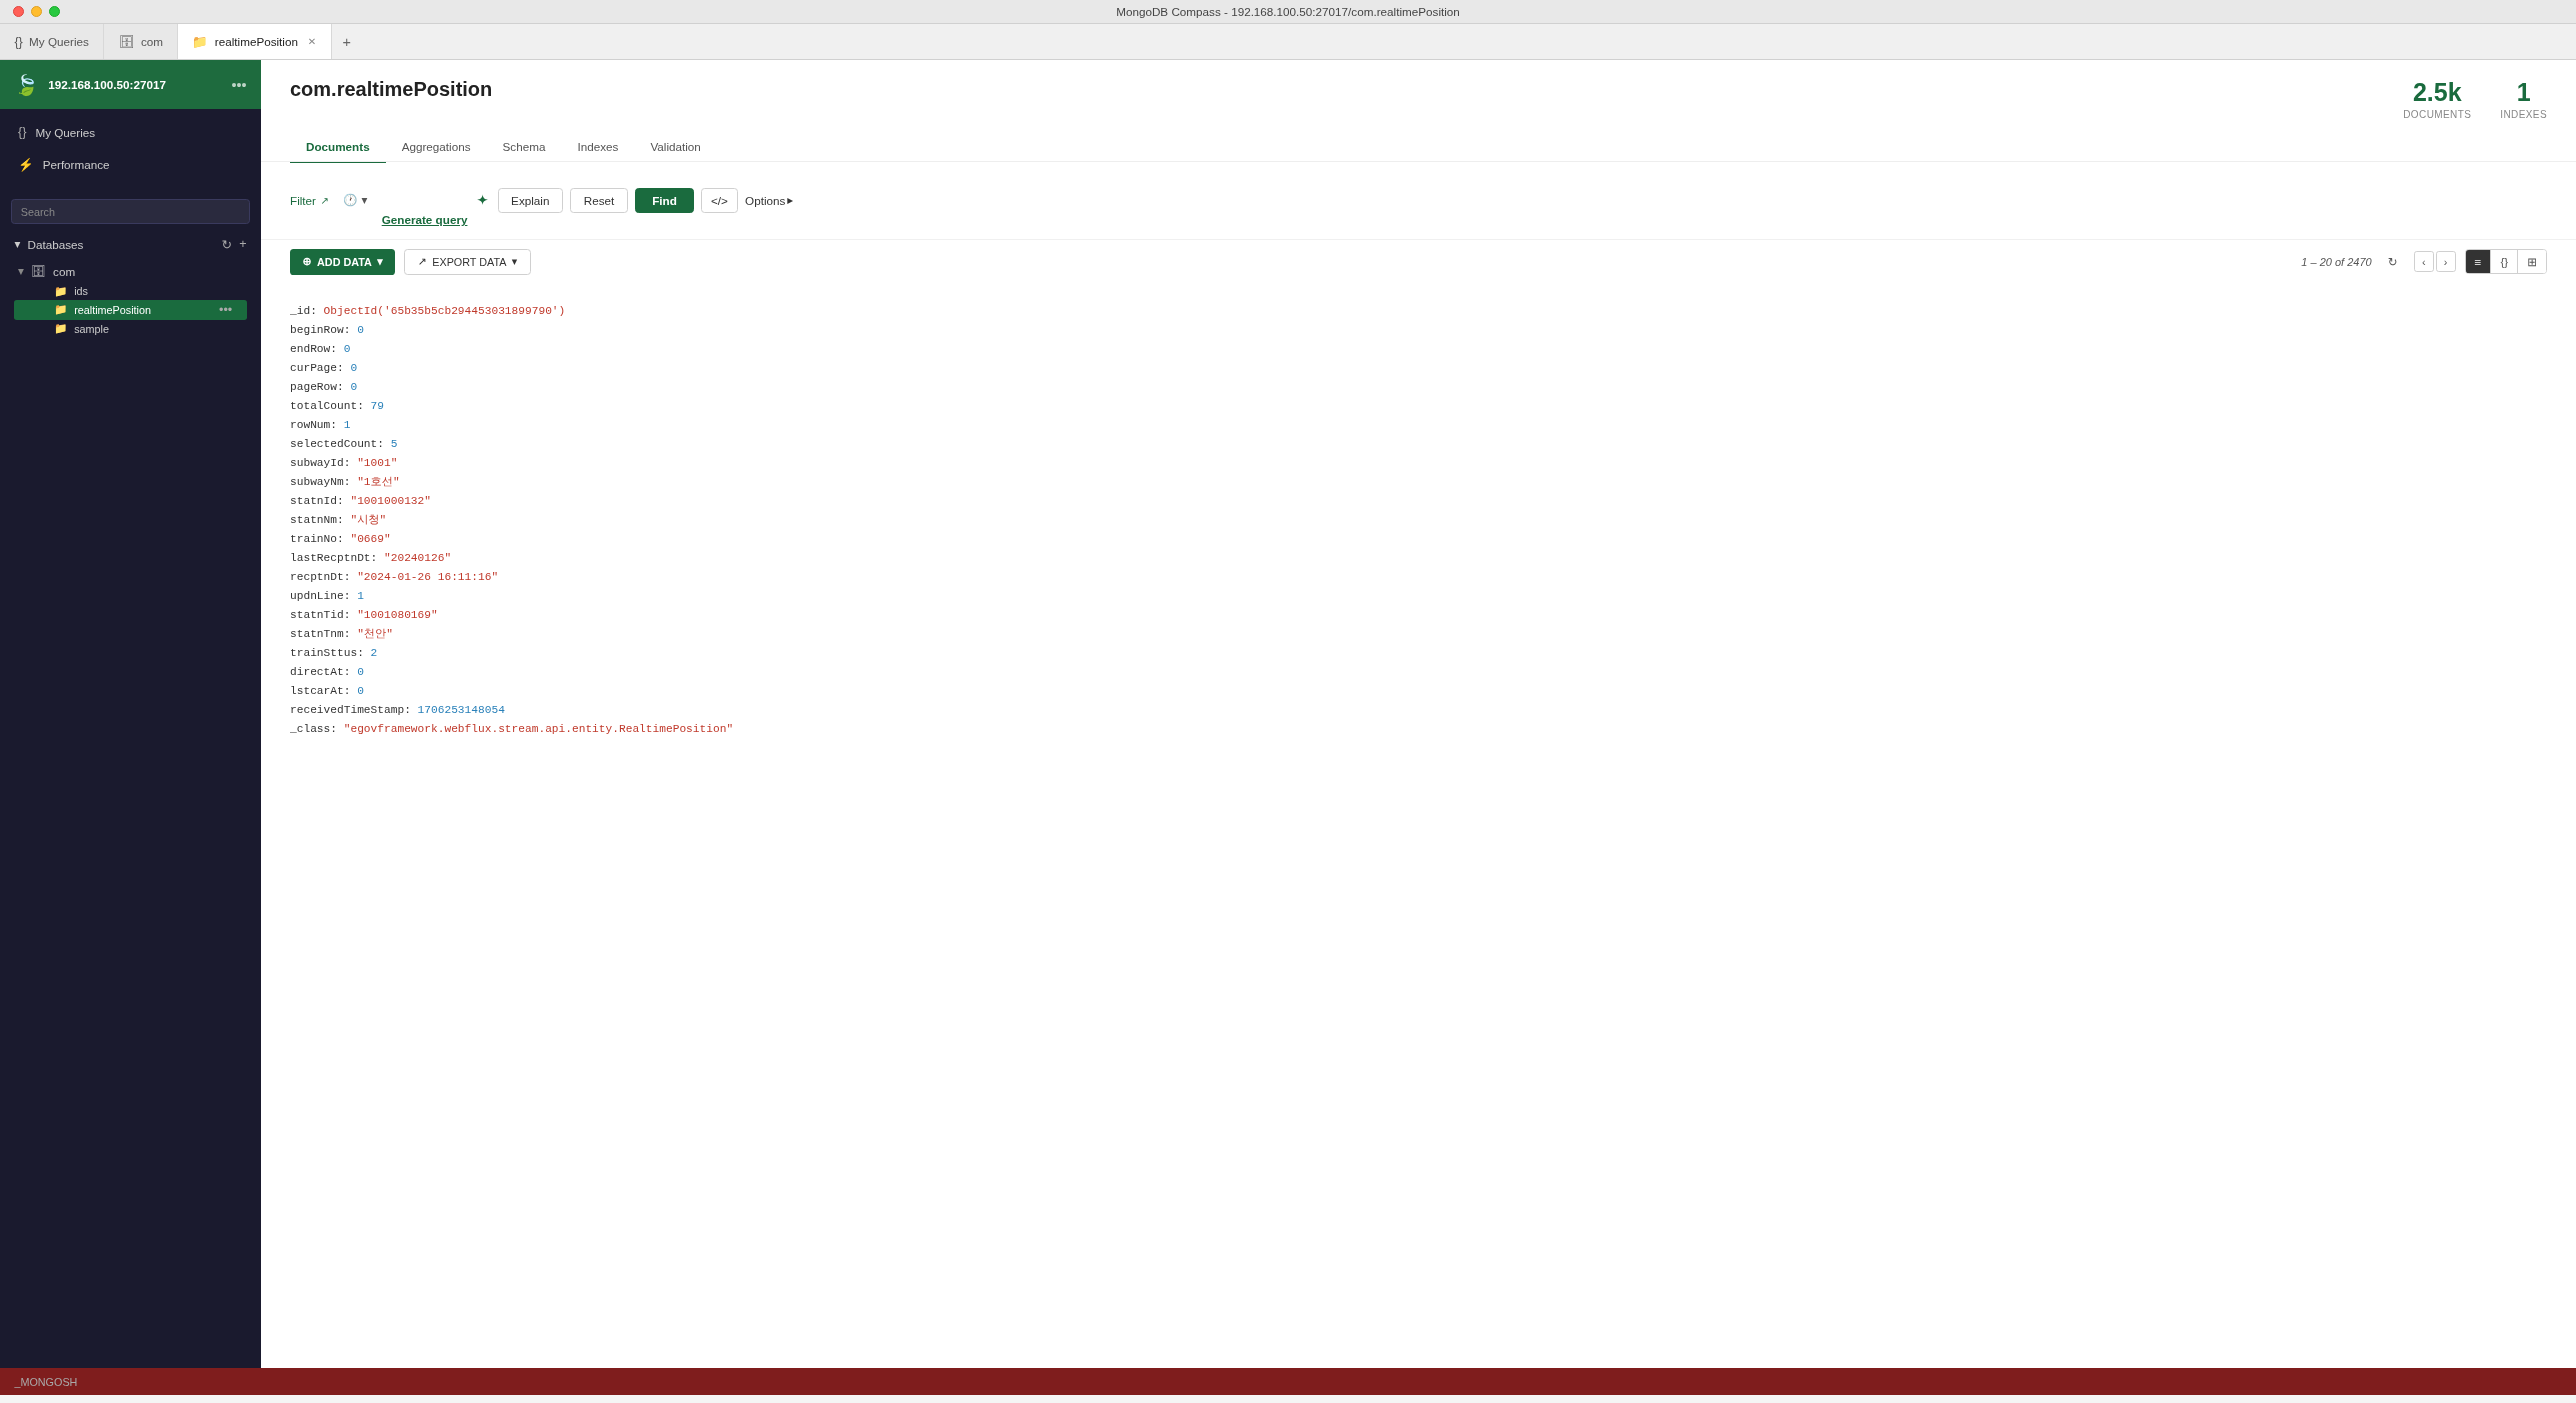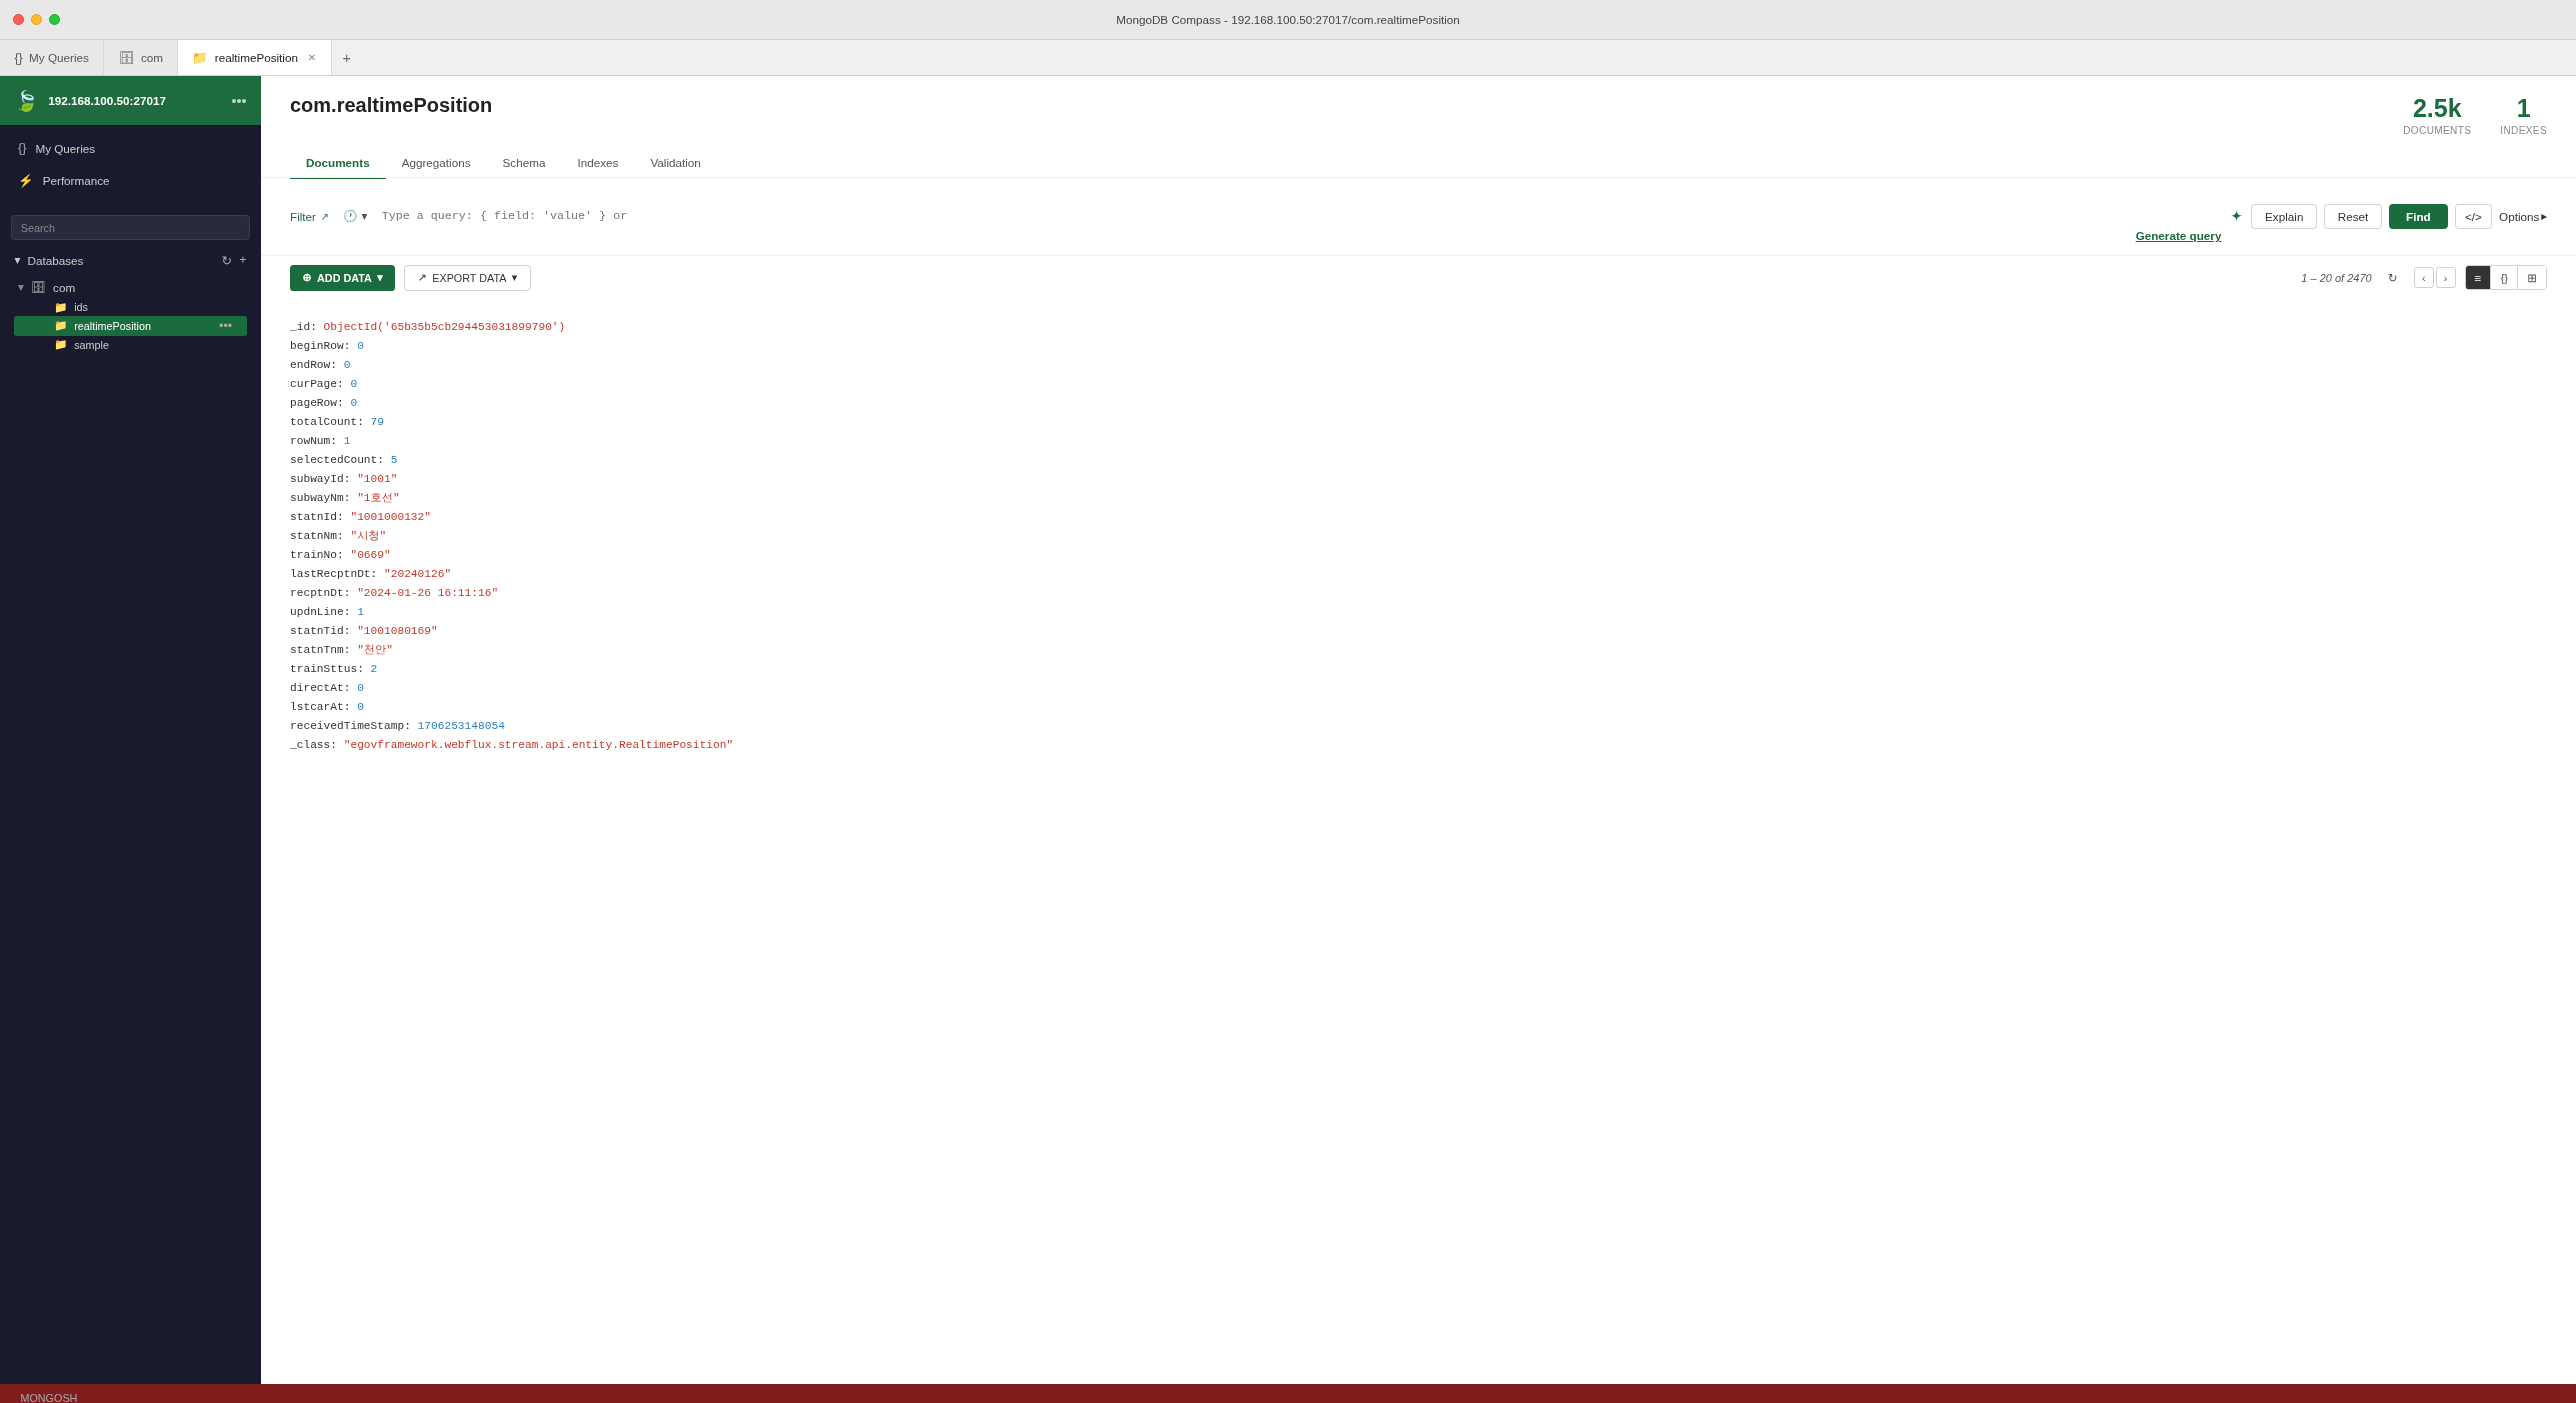--- a/index.html
+++ b/index.html
@@ -1,20 +1,20 @@
 <!DOCTYPE html>
 <html style="font-size:14.4px"><head>
   <meta charset="utf-8">
   <style>
     * { box-sizing: border-box; margin: 0; padding: 0; }
     body { font-family: -apple-system, BlinkMacSystemFont, 'Segoe UI', sans-serif; background: #f5f5f5; overflow: hidden; }
 
     
     .titlebar {
-      height: 40px;
+      height: 24px;
       background: #e8e8e8;
       display: flex;
       align-items: center;
       justify-content: center;
       position: relative;
       border-bottom: 0.9px solid #d0d0d0;
     }
     .titlebar-title { font-size: 11.7px; color: #444; }
     .traffic-lights { position: absolute; left: 12.6px; display: flex; gap: 6.3px; align-items: center; }
     .tl { width: 11.7px; height: 11.7px; border-radius: 50%; cursor: pointer; }
@@ -350,21 +350,20 @@
 
     <div class="query-bar">
       <div class="filter-btn">
         <span>Filter</span>
         <span class="filter-link-icon">↗</span>
       </div>
       <div class="clock-btn">
         <span>🕐</span>
         <span>▾</span>
       </div>
-      <input class="query-input" type="text" placeholder="Type a query: { field: 'value' } or" style="">
       <span class="generate-query">Generate query</span>
       <span style="color:#1a6b3e;">✦</span>
       <div class="query-actions">
         <button class="btn-outline">Explain</button>
         <button class="btn-outline">Reset</button>
         <button class="btn-primary">Find</button>
         <button class="btn-code">&lt;/&gt;</button>
         <div class="btn-options">
           <span>Options</span>
           <span>▸</span>

